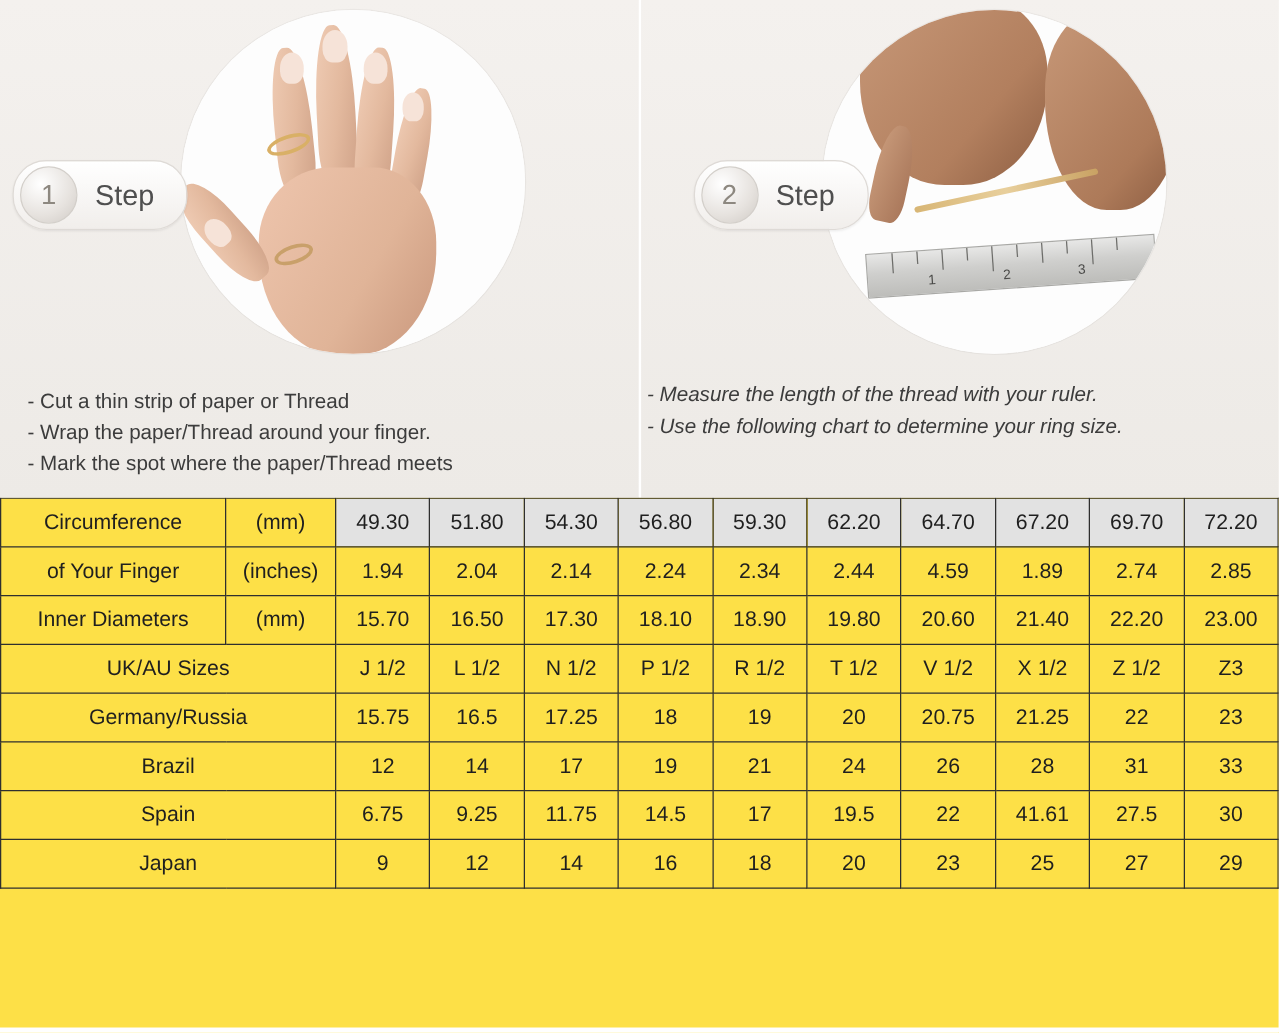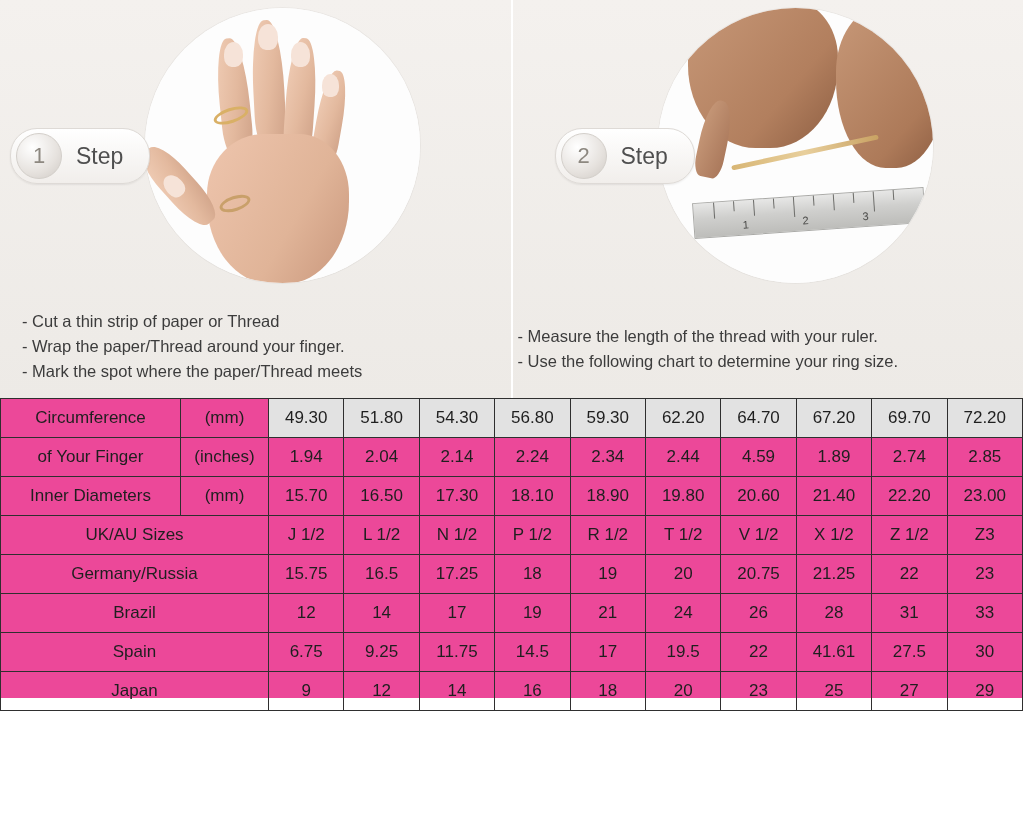--- a/index.html
+++ b/index.html
@@ -153,22 +153,22 @@
     line-height: 25px;
     margin-top: 12px;
   }
   .bullets.left  { left: 22px; }
   .bullets.right { left: 516px; }
   .bullets div { white-space: nowrap; }
 
   
   .table-wrap {
     width: 1023px;
-    height: 300px;
-    background: #ec4899;
+    height: 424px;
+    background: #fde047;
   }
   table.size-chart {
     border-collapse: collapse;
     width: 1023px;
     table-layout: fixed;
   }
   table.size-chart td {
     border: 1px solid #2f2f2f;
     font-size: 17px;
     color: #1f1f1f;
@@ -269,21 +269,21 @@
           <div class="num" style="left:108px;">2</div>
           <div class="num" style="left:168px;">3</div>
         </div>
       </div>
 
       <div class="step-badge right" style="left:42px;">
         <div class="step-num">2</div>
         <div class="step-label">Step</div>
       </div>
 
-      <div class="bullets right" style="left:5px; bottom:24px;">
+      <div class="bullets right" style="left:5px; bottom:44px;font-style:italic;">
         <div>-  Measure the length of the thread with your ruler.</div>
         <div>-  Use the following chart to determine your ring size.</div>
       </div>
     </div>
   </div>
 
   <div class="table-wrap">
     <table class="size-chart">
       <colgroup>
         <col class="col-head">

